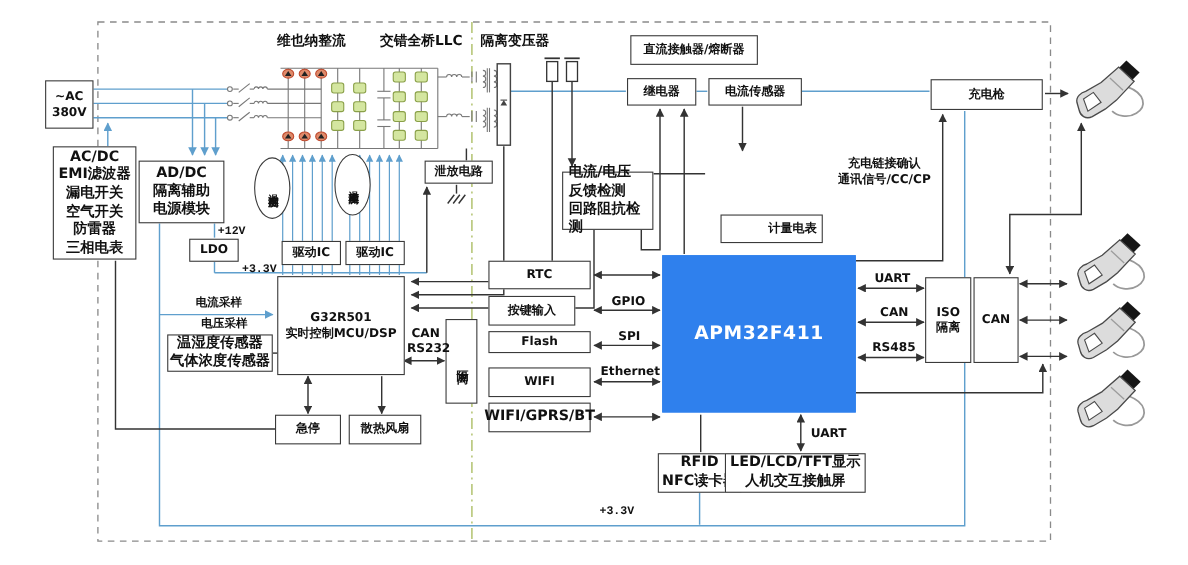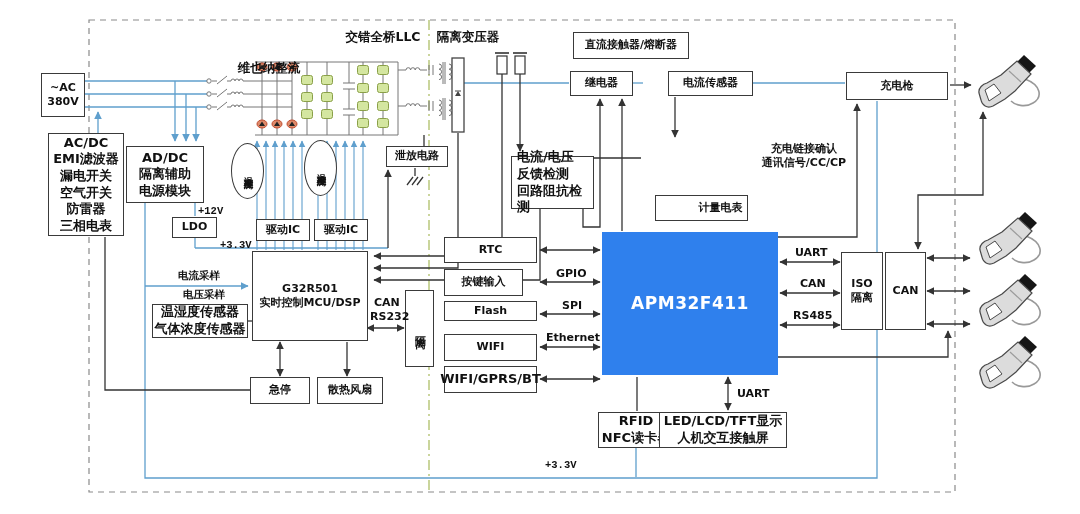--- a/index.html
+++ b/index.html
@@ -265,38 +265,38 @@
 <div class="box sm" style="left:152px;top:304px;width:96px;height:34px;">温湿度传感器
 气体浓度传感器</div>
 <div class="box" style="left:250px;top:377px;width:60px;height:27px;">急停</div>
 <div class="box" style="left:317px;top:377px;width:66px;height:27px;">散热风扇</div>
 <div class="box vert" style="left:405px;top:290px;width:29px;height:77px;">隔离</div>
 <div class="box sm left" style="left:511px;top:156px;width:83px;height:53px;">电流/电压
 反馈检测
 回路阻抗检测</div>
 <div class="box" style="left:573px;top:32px;width:116px;height:27px;">直流接触器/熔断器</div>
 <div class="box" style="left:570px;top:71px;width:63px;height:25px;">继电器</div>
-<div class="box" style="left:668px;top:71px;width:85px;height:25px;">电流传感器</div>
+<div class="box" style="left:644px;top:71px;width:85px;height:25px;">电流传感器</div>
 <div class="box" style="left:655px;top:195px;width:93px;height:26px;padding-left:38px;">计量电表</div>
 <div class="box" style="left:846px;top:72px;width:102px;height:28px;">充电枪</div>
 <div class="box" style="left:444px;top:237px;width:93px;height:26px;">RTC</div>
 <div class="box" style="left:444px;top:269px;width:79px;height:27px;">按键输入</div>
 <div class="box" style="left:444px;top:301px;width:93px;height:20px;">Flash</div>
 <div class="box" style="left:444px;top:334px;width:93px;height:27px;">WIFI</div>
 <div class="box sm" style="left:444px;top:366px;width:93px;height:27px;">WIFI/GPRS/BT</div>
 <div class="box blue" style="left:602px;top:232px;width:176px;height:143px;">APM32F411</div>
 <div class="box" style="left:841px;top:252px;width:42px;height:78px;">ISO
 隔离</div>
 <div class="box" style="left:885px;top:252px;width:41px;height:78px;">CAN</div>
 <div class="box sm" style="left:598px;top:412px;width:76px;height:36px;">RFID
 NFC读卡器</div>
 <div class="box sm" style="left:659px;top:412px;width:128px;height:36px;">LED/LCD/TFT显示
 人机交互接触屏</div>
 
-<div class="lbl hdr ctr" style="left:221px;top:29px;width:96px;margin-top:31px;">维也纳整流</div>
+<div class="lbl hdr ctr" style="left:235px;top:29px;width:96px;">维也纳整流</div>
 <div class="lbl hdr ctr" style="left:338px;top:29px;width:90px;">交错全桥LLC</div>
 <div class="lbl hdr ctr" style="left:432px;top:29px;width:72px;">隔离变压器</div>
 <div class="lbl tiny" style="left:198px;top:205px;">+12V</div>
 <div class="lbl tiny" style="left:220px;top:239px;">+3.3V</div>
 <div class="lbl tiny" style="left:545px;top:459px;">+3.3V</div>
 <div class="lbl tiny" style="left:178px;top:270px;">电流采样</div>
 <div class="lbl tiny" style="left:183px;top:289px;">电压采样</div>
 <div class="lbl" style="left:374px;top:296px;">CAN</div>
 <div class="lbl" style="left:370px;top:310px;">RS232</div>
 <div class="lbl" style="left:556px;top:267px;">GPIO</div>

